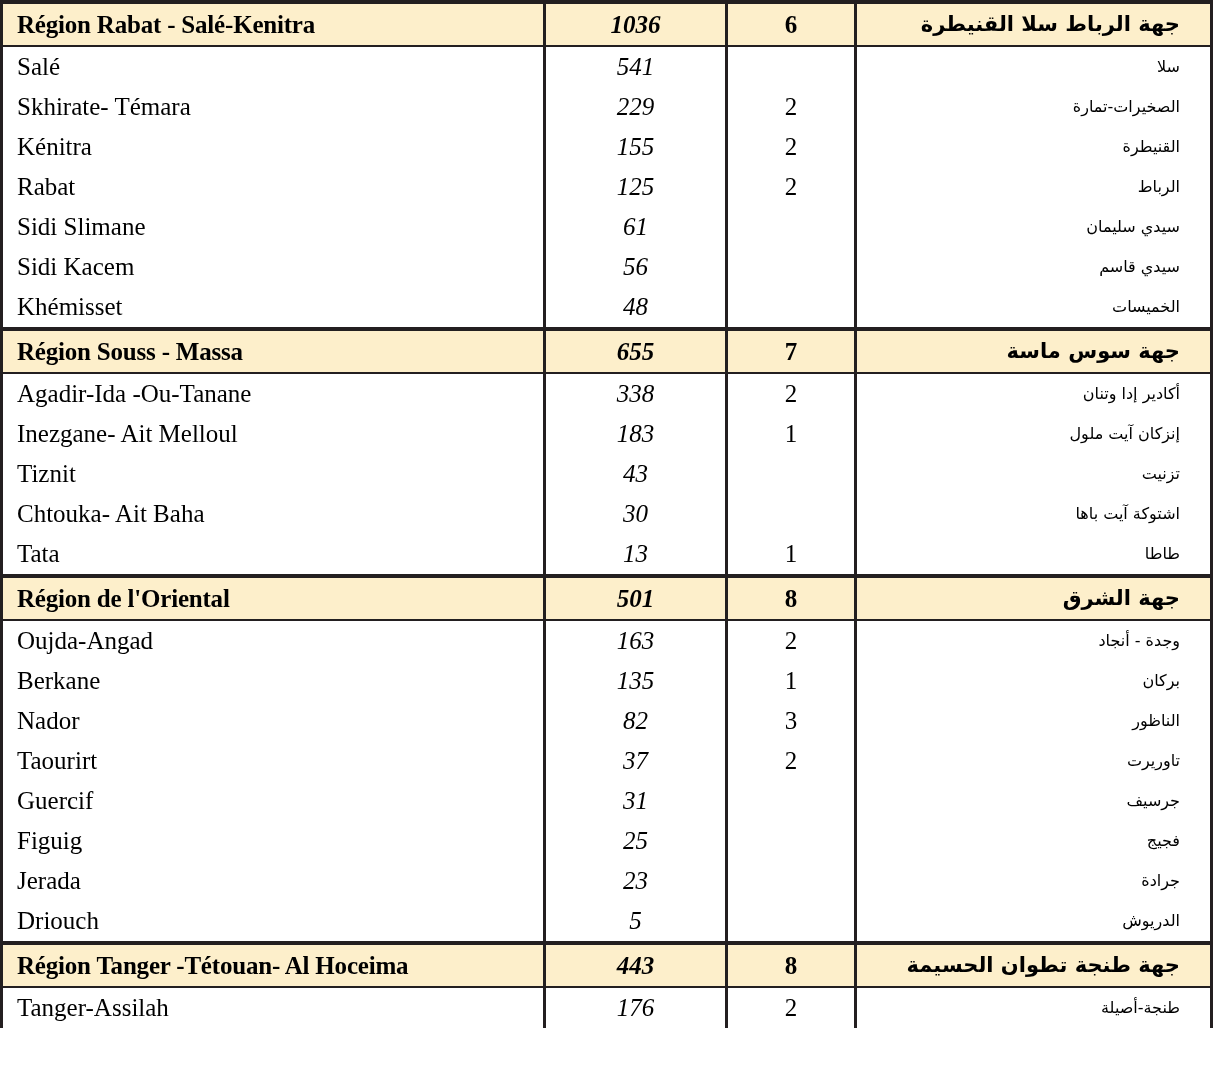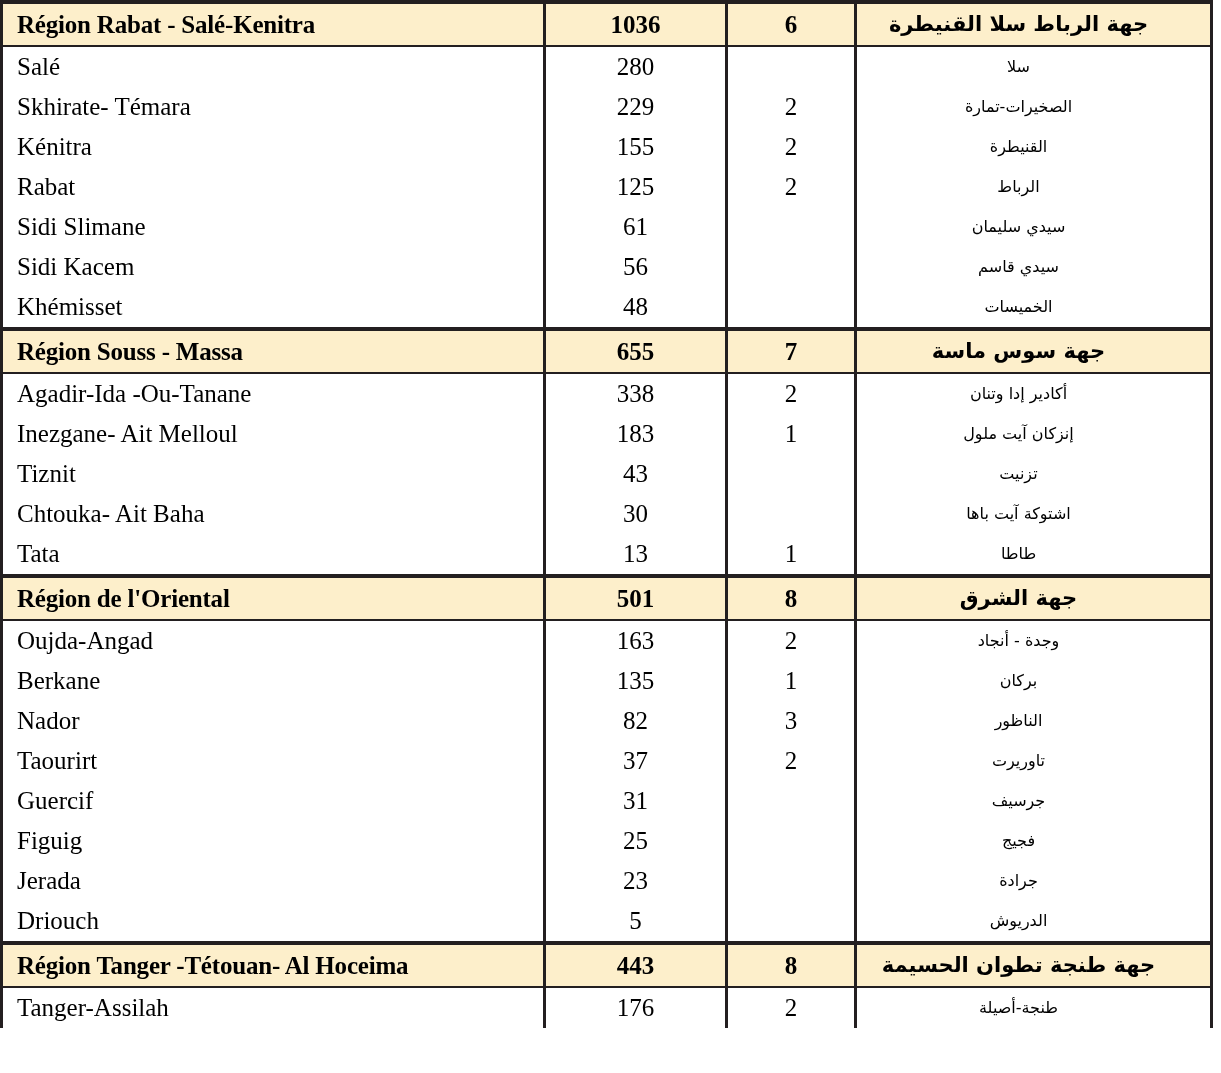--- a/index.html
+++ b/index.html
@@ -66,29 +66,30 @@
   td.col-name {
     text-align: left;
     padding-left: 14px;
     border-right: 3px solid #231f20;
   }
   tr.region-row td.col-name { font-size: 25px; letter-spacing: -0.2px; }
 
   td.col-cases {
     text-align: center;
     border-right: 3px solid #231f20;
+    font-style: italic;
   }
 
   td.col-deaths {
     text-align: center;
     border-right: 3px solid #231f20;
   }
 
   td.col-ar {
-    text-align: center;
+    text-align: right;
     direction: rtl;
     padding-right: 30px;
     font-family: "DejaVu Sans", "Liberation Sans", sans-serif;
     font-size: 22px;
   }
   tr.region-row td.col-ar { font-weight: bold; font-size: 21px; }
   tr.city-row   td.col-ar { font-size: 16px; }
 
   
   tr.clipped > td { border-bottom: none; }
@@ -106,21 +107,21 @@
     </colgroup>
     <tbody id="table-body">
         <tr class="region-row">
           <td class="col-name">Région Rabat - Salé-Kenitra</td>
           <td class="col-cases">1036</td>
           <td class="col-deaths">6</td>
           <td class="col-ar">جهة الرباط سلا القنيطرة</td>
         </tr>
         <tr class="city-row">
           <td class="col-name">Salé</td>
-          <td class="col-cases">280</td>
+          <td class="col-cases">541</td>
           <td class="col-deaths"></td>
           <td class="col-ar">سلا</td>
         </tr>
         <tr class="city-row">
           <td class="col-name">Skhirate- Témara</td>
           <td class="col-cases">229</td>
           <td class="col-deaths">2</td>
           <td class="col-ar">الصخيرات-تمارة</td>
         </tr>
         <tr class="city-row">

